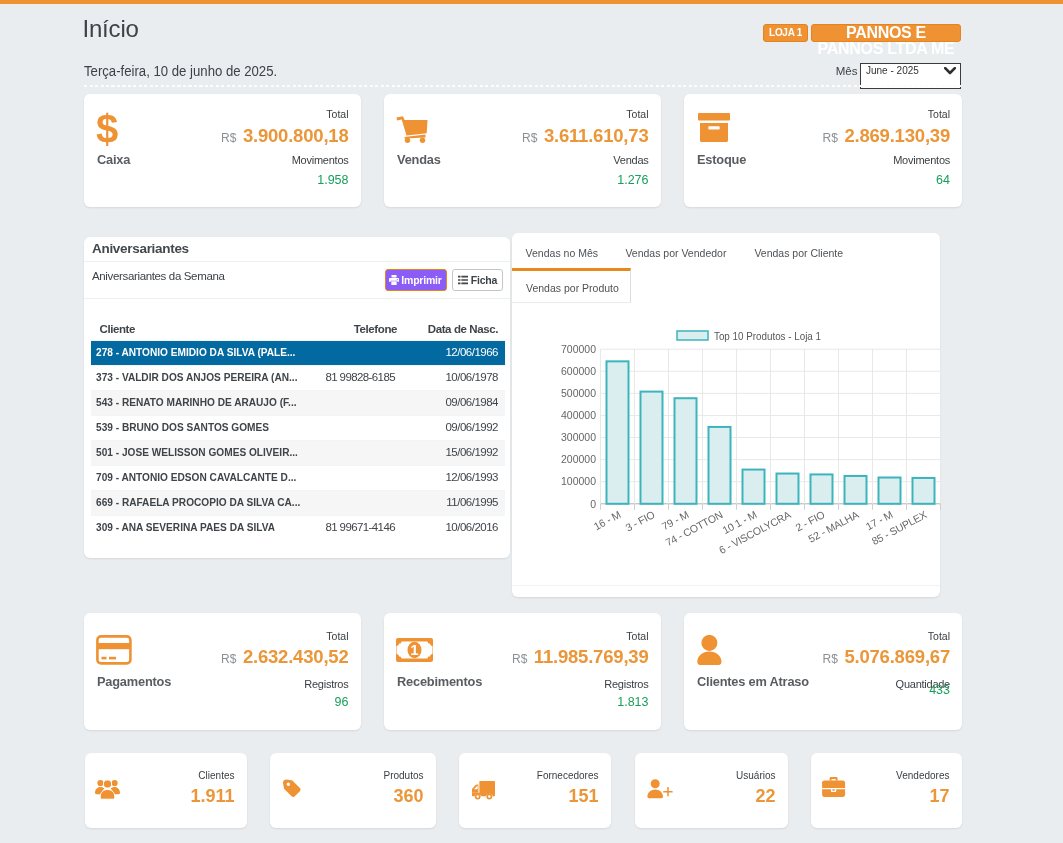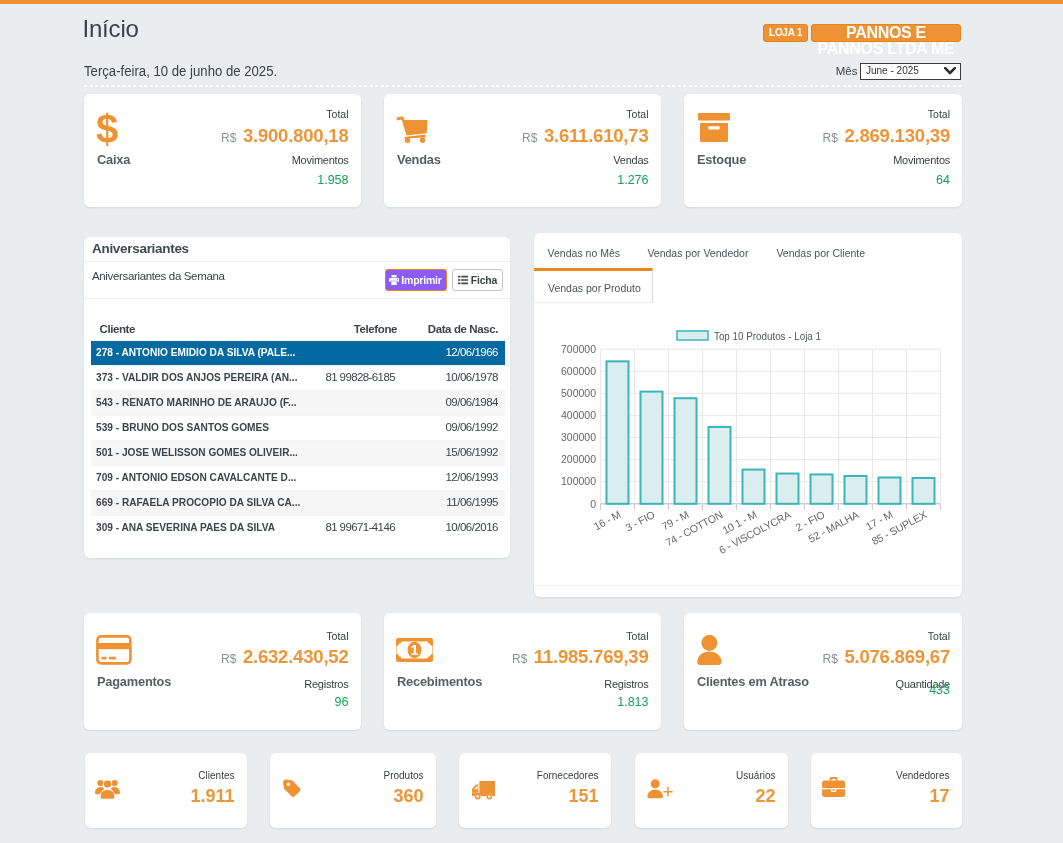--- a/index.html
+++ b/index.html
@@ -25,21 +25,21 @@
 <body>
 <div id="page">
 
   <div class="abs" style="left:0;top:0;width:1063px;height:4px;background:#ee9233;"></div>
 
   <div class="abs" style="left:82.5px;top:15px;font-size:24px;color:#3d4247;letter-spacing:-0.2px;">Início</div>
   <div class="abs" style="left:763px;top:24px;width:45px;height:18px;background:#ee9233;border:1px solid #e3841c;border-radius:3px;color:#fff;font-size:10px;font-weight:bold;line-height:16px;letter-spacing:-0.3px;text-align:center;">LOJA 1</div>
   <div class="abs" style="left:811px;top:24px;width:150px;height:18px;background:#ee9233;border:1px solid #e3841c;border-radius:3px;color:#fff;font-size:16px;font-weight:bold;line-height:16px;letter-spacing:-0.3px;text-align:center;">PANNOS E PANNOS LTDA ME</div>
   <div class="abs" style="left:84px;top:63px;font-size:14px;color:#3d4247;"><span style="display:inline-block;transform:scaleX(0.94);transform-origin:left;">Terça-feira, 10 de junho de 2025.</span></div>
   <div class="abs" style="right:205.5px;top:65px;font-size:11.5px;color:#3d4247;">Mês</div>
-  <div class="abs" style="left:860px;top:63px;width:101px;height:17px;background:#fff;border:1.5px solid #3c3c3c;">
+  <div class="abs" style="left:860px;top:63px;width:101px;height:26px;background:#fff;border:1.5px solid #3c3c3c;">
     <span style="position:absolute;left:5px;top:1px;font-size:10px;color:#333;">June - 2025</span>
     <svg style="position:absolute;right:4px;top:3px;" width="12" height="8" viewBox="0 0 12 8">
         <polyline points="1.2,1.2 6,6 10.8,1.2" fill="none" stroke="#2e2e2e" stroke-width="2.6" stroke-linecap="round" stroke-linejoin="round"></polyline>
       </svg>
   </div>
   <div class="abs" style="left:84px;top:85px;width:878px;height:2px;background:repeating-linear-gradient(90deg,#fbfcfc 0,#fbfcfc 3px,rgba(0,0,0,0) 3px,rgba(0,0,0,0) 5.5px);"></div>
 
   <div class="card" style="left:84px;top:94px;width:276.5px;height:113px;">
     <div class="icon" style="left:12px;top:15.3px;font-size:40px;font-weight:bold;color:#ee9233;line-height:1;">$</div>
     <div class="cname" style="top:58px;">Caixa</div>
@@ -123,21 +123,21 @@
           <span style="position:absolute;right:7px;top:5.5px;color:#3f4449;letter-spacing:-0.5px;">11/06/1995</span>
         </div>
         <div style="position:absolute;left:0;top:175px;width:414px;height:25px;background:#fff;border-top:1px solid #f4f4f4;">
           <span style="position:absolute;left:4.5px;top:5.5px;font-weight:bold;color:#3f4449;white-space:nowrap;overflow:hidden;text-overflow:ellipsis;max-width:262px;display:inline-block;transform:scaleX(0.88);transform-origin:left top;">309 - ANA SEVERINA PAES DA SILVA</span>
           <span style="position:absolute;right:110px;top:5.5px;color:#3f4449;letter-spacing:-0.6px;">81 99671-4146</span>
           <span style="position:absolute;right:7px;top:5.5px;color:#3f4449;letter-spacing:-0.5px;">10/06/2016</span>
         </div>
       </div>
   </div>
 
-  <div class="card" style="left:534px;top:233px;width:428px;height:364px;">
+  <div class="card" style="left:512px;top:233px;width:428px;height:364px;">
     <div class="abs" style="left:13.6px;top:14.2px;font-size:10.5px;color:#4e5256;">Vendas no Mês</div>
     <div class="abs" style="left:113.4px;top:14.2px;font-size:10.5px;color:#4e5256;">Vendas por Vendedor</div>
     <div class="abs" style="left:242.4px;top:14.2px;font-size:10.5px;color:#4e5256;">Vendas por Cliente</div>
     <div class="abs" style="left:0;top:35px;width:118.5px;height:35px;background:#fff;border-top:3px solid #e8891d;border-right:1px solid #dcdcdc;border-bottom:1px solid #ececec;">
       <span style="position:absolute;left:14px;top:11px;font-size:10.5px;color:#4e5256;white-space:nowrap;">Vendas por Produto</span>
     </div>
     <div class="abs" style="left:0;top:352px;width:428px;border-top:1px solid #f1f3f4;"></div>
   </div>
   <div class="abs" style="left:534px;top:310px;width:428px;height:250px;" id="chartbox"><svg width="428" height="250" viewBox="534 310 428 250" font-family="Liberation Sans, sans-serif">
         <line x1="600.5" y1="503.8" x2="940.5" y2="503.8" stroke="#b3b3b3" stroke-width="1"></line>

